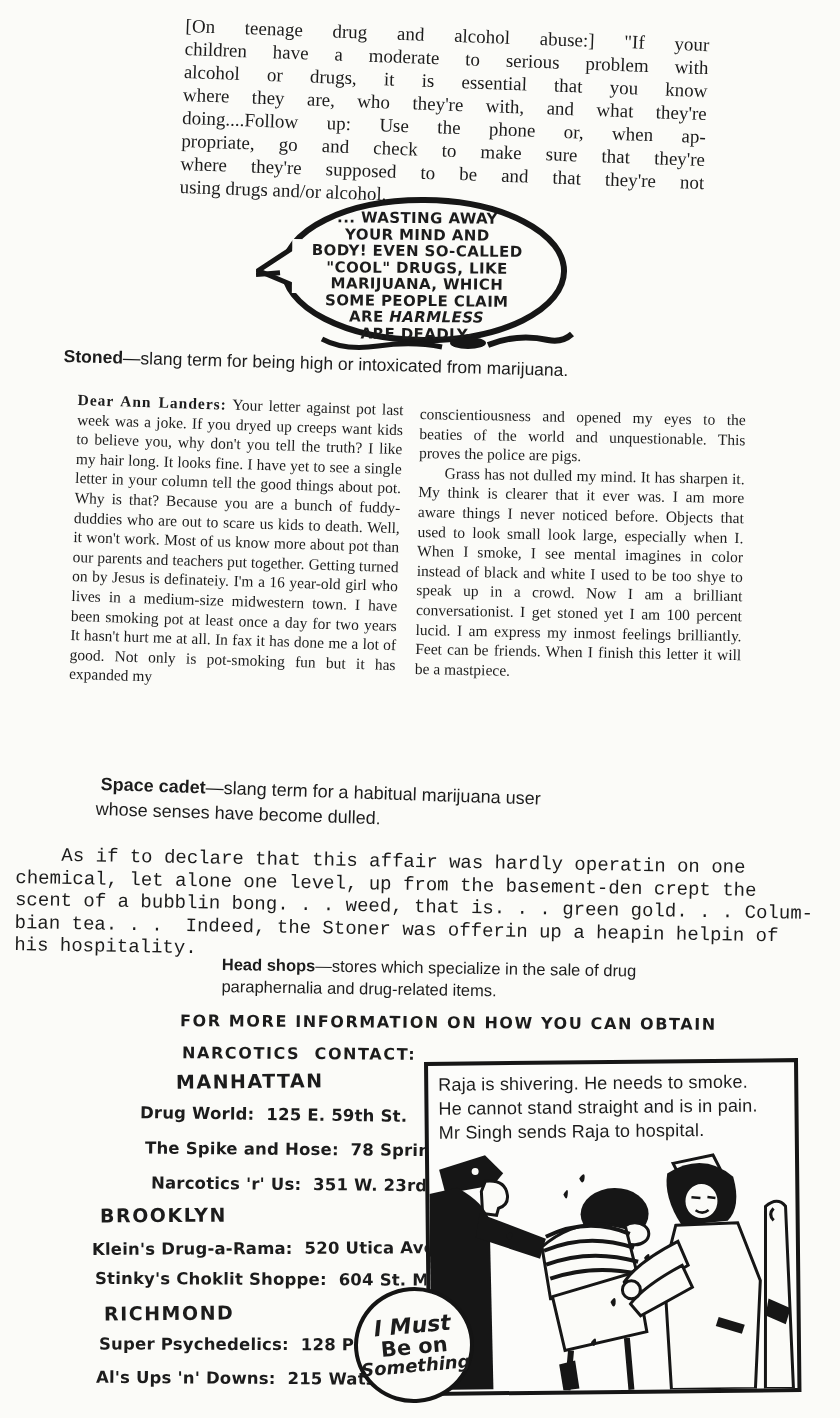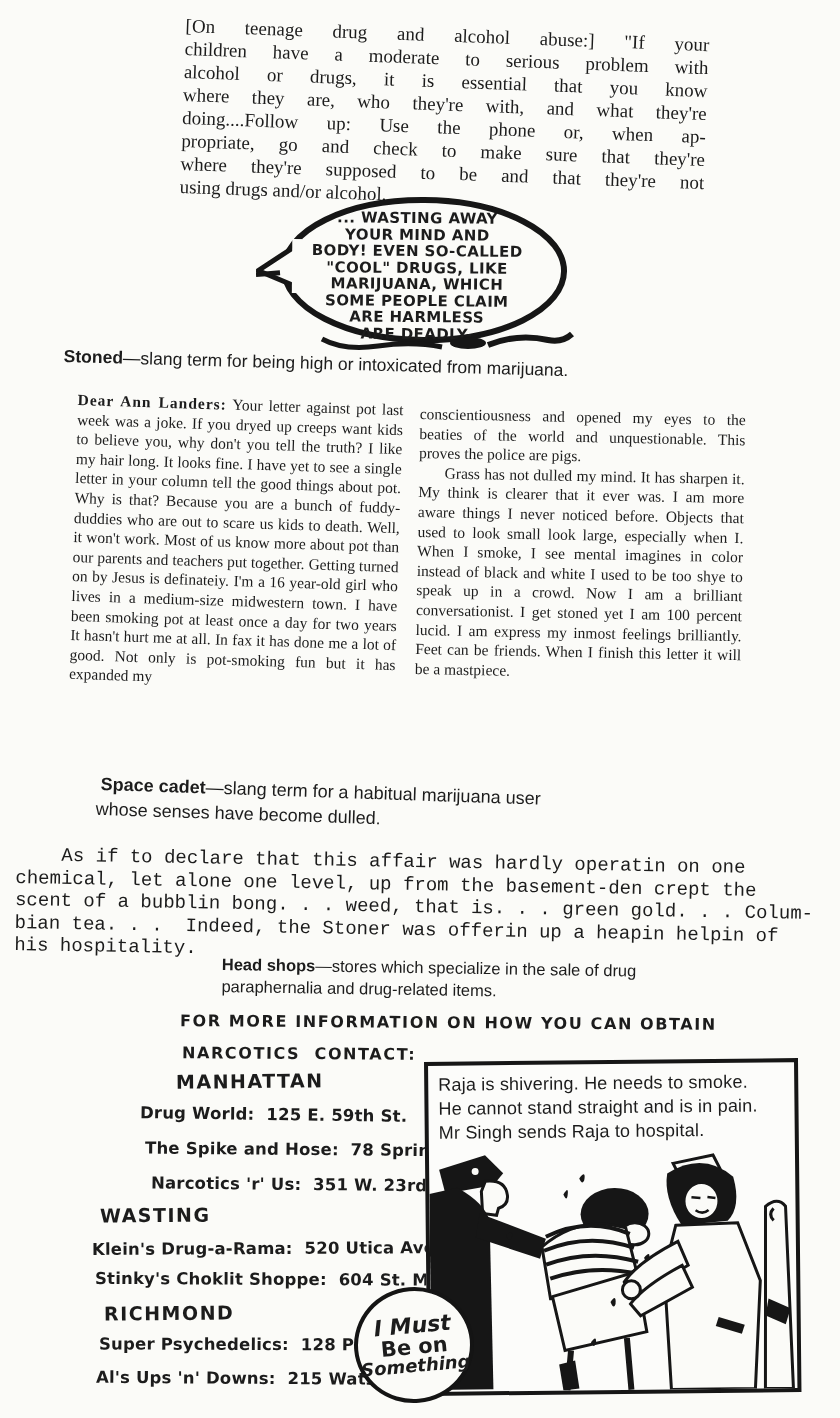--- a/index.html
+++ b/index.html
@@ -17,21 +17,21 @@
          transform:rotate(2.1deg);transform-origin:left top;}
   .quote .qline{text-align:justify;text-align-last:justify;white-space:normal;}
   .quote .qline:last-child{text-align-last:left;}
 
   
   .bubble-wrap{left:256px;top:196px;width:316px;height:158px;transform:rotate(.5deg);}
   .bubble-svg{position:absolute;inset:0;}
   .bubble-text{position:absolute;left:30px;top:14px;width:262px;text-align:center;
     font-family:"DejaVu Sans",sans-serif;font-weight:700;font-size:15px;line-height:16.5px;
     letter-spacing:.4px;}
-  .bubble-text .em{font-weight:800;}
+  .bubble-text .em{font-style:italic;font-weight:800;}
   .squiggle{left:318px;top:327px;width:256px;height:28px;}
 
   
   .cap{white-space:nowrap;}
   .cap b{font-weight:700;}
   .cap-stoned{left:64px;top:346px;font-size:17.5px;transform:rotate(1.6deg);
     transform-origin:left top;font-family:"Liberation Sans",sans-serif;}
   .cap-space{left:101px;top:772px;font-size:18px;line-height:25px;transform:rotate(1.9deg);
     transform-origin:left top;font-family:"Liberation Sans",sans-serif;}
   .cap-head{left:222px;top:954px;font-size:16.5px;line-height:21.5px;transform:rotate(.9deg);
@@ -148,21 +148,21 @@
   </div>
 
   <div class="abs dir-h" style="left:180px;top:1013px;transform:rotate(.4deg);">FOR MORE INFORMATION ON HOW YOU CAN OBTAIN</div>
   <div class="abs dir-h" style="left:182px;top:1044px;transform:rotate(.4deg);">NARCOTICS  CONTACT:</div>
 
   <div class="abs dir-sec" style="left:176px;top:1070px;transform:rotate(-.6deg);">MANHATTAN</div>
   <div class="abs dir-e" style="left:140px;top:1105px;transform:rotate(.8deg);">Drug World:  125 E. 59th St.</div>
   <div class="abs dir-e" style="left:145px;top:1140px;transform:rotate(.5deg);">The Spike and Hose:  78 Spring St.</div>
   <div class="abs dir-e" style="left:151px;top:1175px;transform:rotate(.6deg);">Narcotics 'r' Us:  351 W. 23rd St.</div>
 
-  <div class="abs dir-sec" style="left:100px;top:1204px;transform:rotate(-.4deg);">WASTING</div>
+  <div class="abs dir-sec" style="left:100px;top:1204px;transform:rotate(-.4deg);">BROOKLYN</div>
   <div class="abs dir-e" style="left:92px;top:1239px;transform:rotate(-.3deg);">Klein's Drug-a-Rama:  520 Utica Ave.</div>
   <div class="abs dir-e" style="left:95px;top:1270px;transform:rotate(.3deg);">Stinky's Choklit Shoppe:  604 St. Marks Ave.</div>
 
   <div class="abs dir-sec" style="left:104px;top:1302px;transform:rotate(-.5deg);">RICHMOND</div>
   <div class="abs dir-e" style="left:99px;top:1335px;transform:rotate(.2deg);">Super Psychedelics:  128 Park St.</div>
   <div class="abs dir-e" style="left:96px;top:1369px;transform:rotate(.4deg);">Al's Ups 'n' Downs:  215 Watson Terr.</div>
 
   <div class="abs panel">
     <div class="panel-caption">
       <div>Raja is shivering. He needs to smoke.</div>

